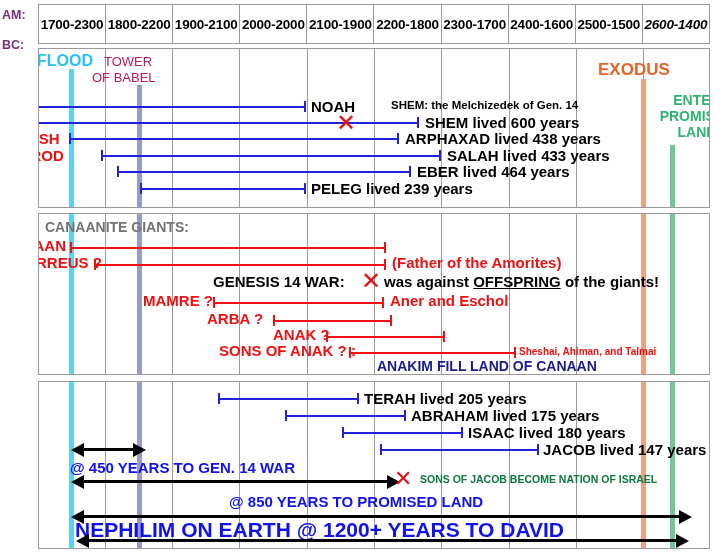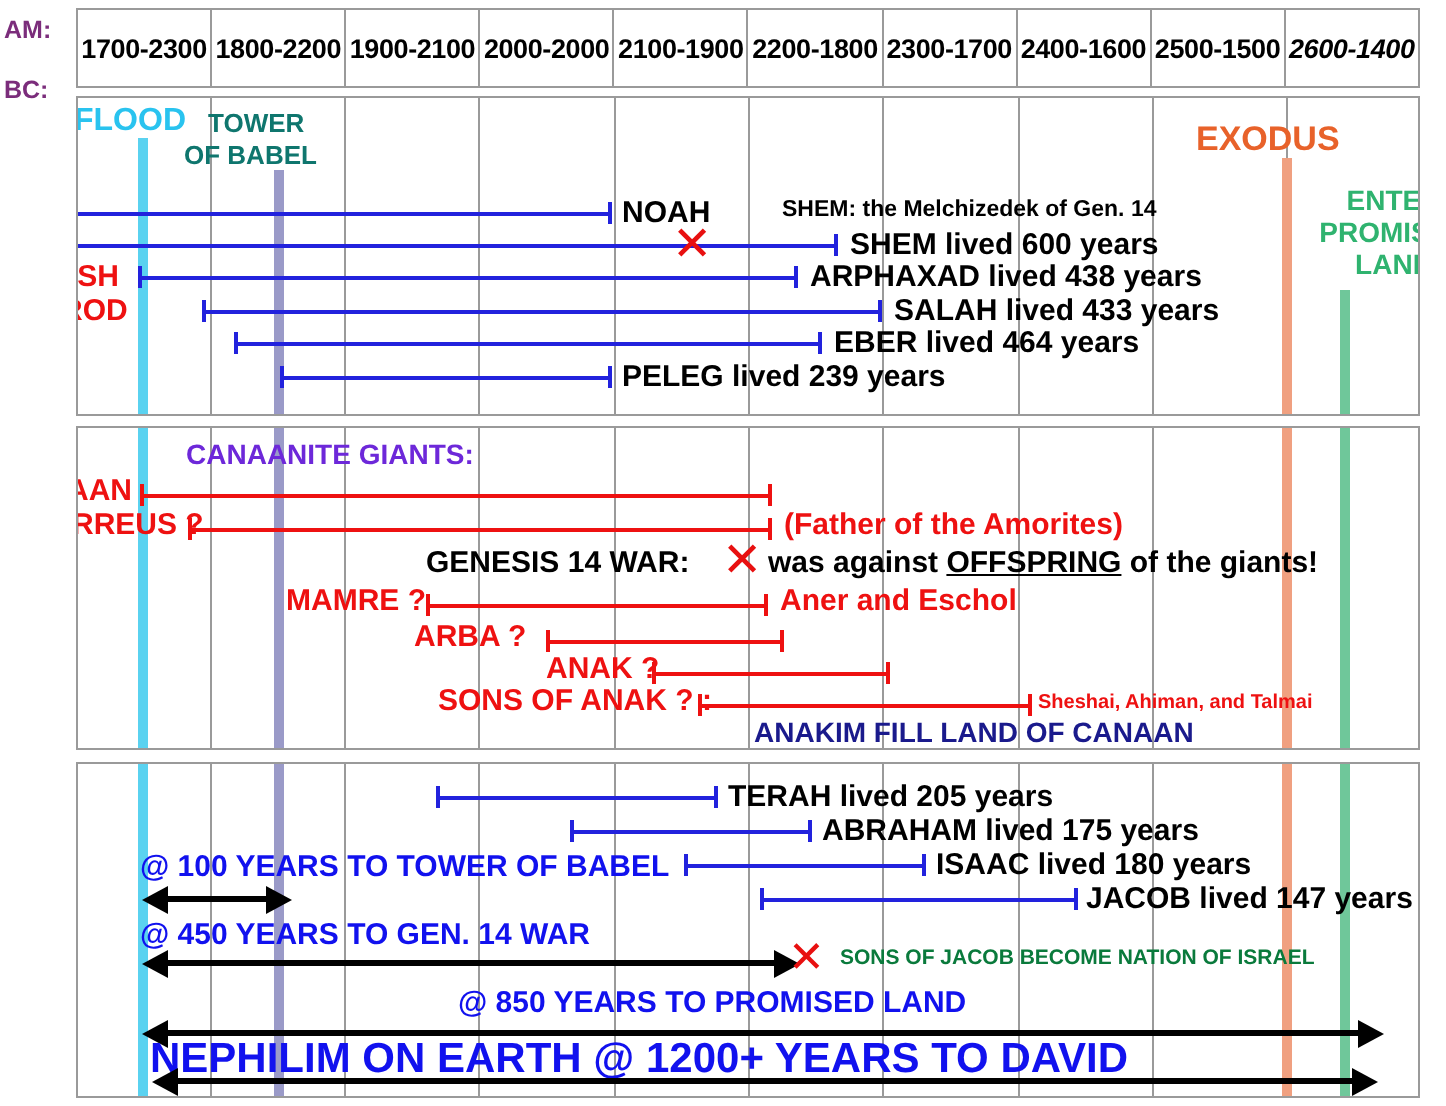--- a/index.html
+++ b/index.html
@@ -46,22 +46,22 @@
   .lbl{position:absolute;white-space:nowrap;line-height:1;}
   .lbl.black{color:#000;font-weight:bold;font-size:15px;}
   .lbl.red{color:#ee1111;font-weight:bold;font-size:15px;}
   .lbl.redsm{color:#ee1111;font-weight:bold;font-size:10px;}
   .lbl.navy{color:#1a1a8c;font-weight:bold;font-size:14px;}
   .lbl.blacksm{color:#000;font-weight:bold;font-size:11.5px;}
   .lbl.green{color:#0a7a3c;font-weight:bold;font-size:10.5px;}
   .lbl.greenbig{color:#2fb36f;font-weight:bold;font-size:14px;text-align:center;}
   .lbl.orange{color:#e8622a;font-weight:bold;font-size:17px;}
   .lbl.cyan{color:#29c3ef;font-weight:bold;font-size:16px;}
-  .lbl.babel{color:#0f766e;font-weight:bold;font-size:13px;}
-  .lbl.purple{color:#6d28d9;font-weight:bold;font-size:14px;margin-left:48px;}
+  .lbl.babel{color:#be185d;font-weight:normal;font-size:13px;}
+  .lbl.purple{color:#737373;font-weight:bold;font-size:14px;}
   .lbl.bigblue{color:#1111ee;font-weight:bold;font-size:21px;}
   .lbl.medblue{color:#1111ee;font-weight:bold;font-size:15px;}
 
   .ital{text-decoration:underline;}
 
   
   .xmark{position:absolute;color:#e81010;font-weight:bold;line-height:1;}
 
   
   .arrowline{position:absolute;height:3px;background:#000;}
@@ -264,21 +264,20 @@
     <div class="bar blue" style="left:304px;top:50px;width:120px;"></div>
     <div class="cap blue" style="left:303px;top:45px;"></div>
     <div class="cap blue" style="left:422px;top:45px;"></div>
     <div class="lbl black" style="left:429px;top:43px;">ISAAC lived 180 years</div>
 
     <div class="bar blue" style="left:342px;top:67px;width:158px;"></div>
     <div class="cap blue" style="left:341px;top:62px;"></div>
     <div class="cap blue" style="left:498px;top:62px;"></div>
     <div class="lbl black" style="left:504px;top:60px;">JACOB lived 147 years</div>
 
-    <div class="lbl medblue" style="left:31px;top:44px;">@ 100 YEARS TO TOWER OF BABEL</div>
     <div class="arrowline" style="left:43px;top:66px;width:58px;"></div>
     <div class="arrowhead ah-left" style="left:32px;top:61px;"></div>
     <div class="arrowhead ah-right" style="left:94px;top:61px;"></div>
 
     <div class="lbl medblue" style="left:31px;top:78px;">@ 450 YEARS TO GEN. 14 WAR</div>
     <div class="arrowline" style="left:43px;top:98px;width:311px;"></div>
     <div class="arrowhead ah-left" style="left:32px;top:93px;"></div>
     <div class="arrowhead ah-right" style="left:348px;top:93px;"></div>
     <div class="xmark" style="left:355px;top:86px;font-size:22px;">✕</div>
     <div class="lbl green" style="left:381px;top:92px;">SONS OF JACOB BECOME NATION OF ISRAEL</div>

